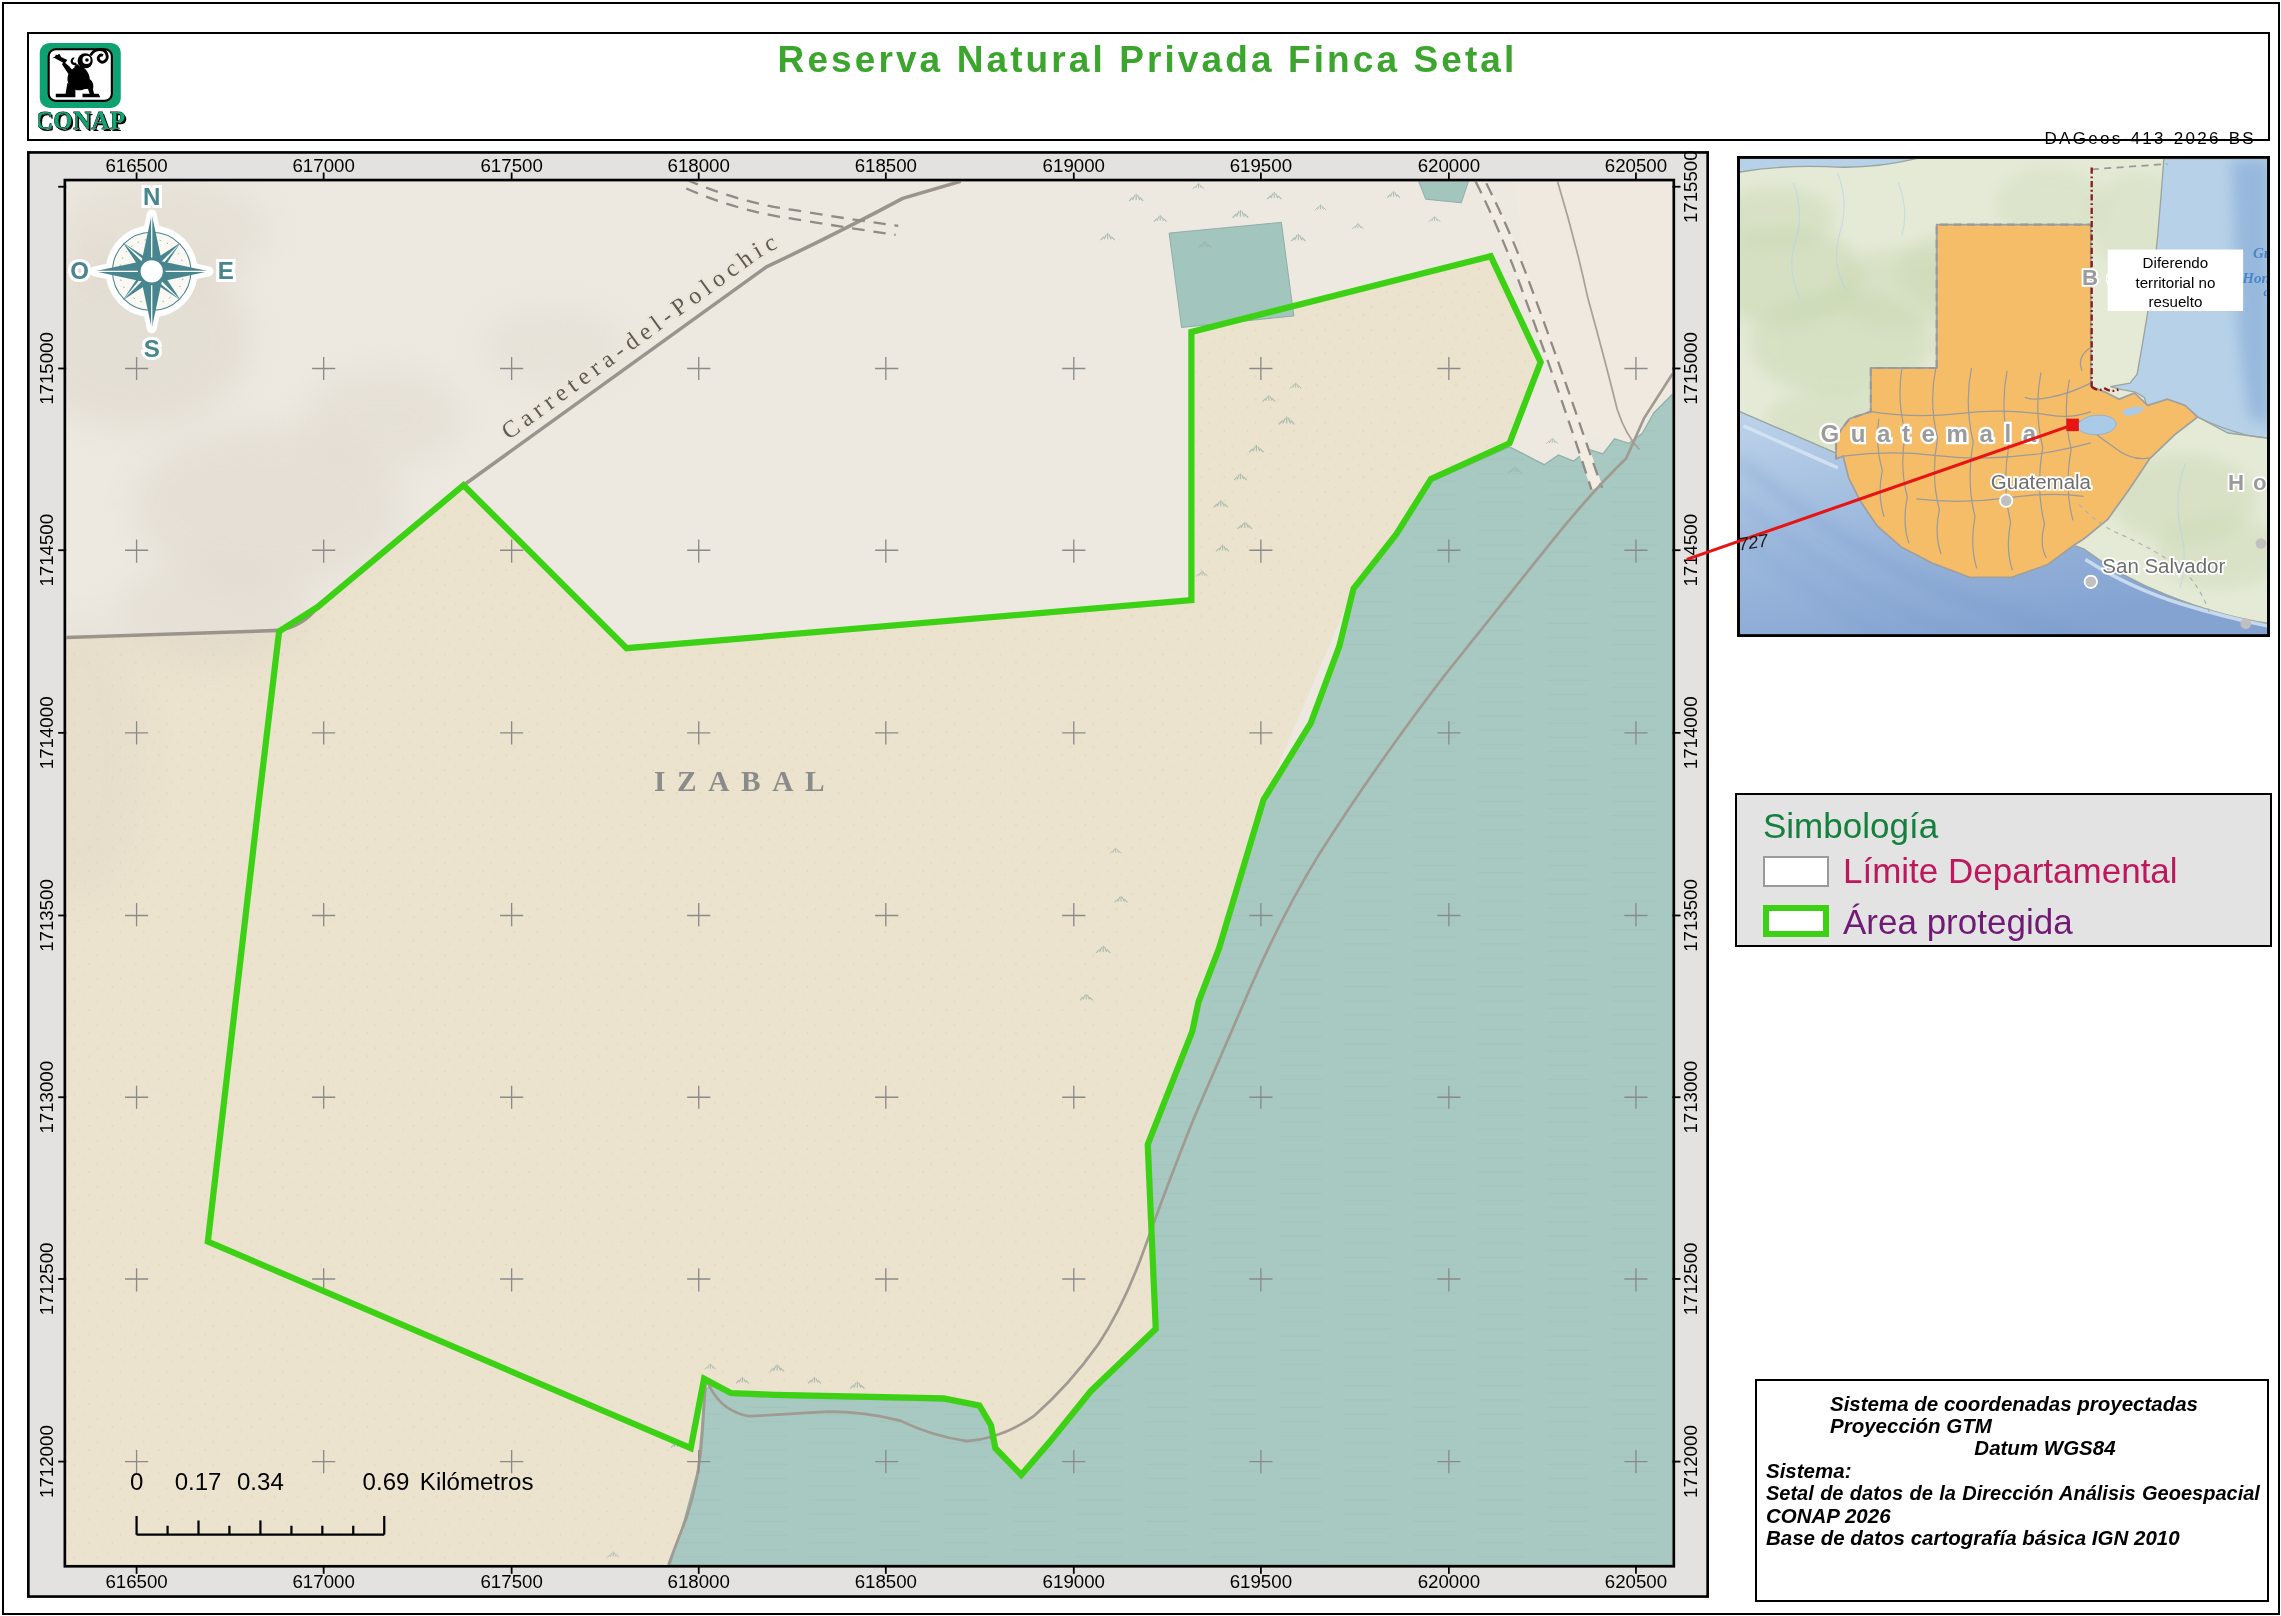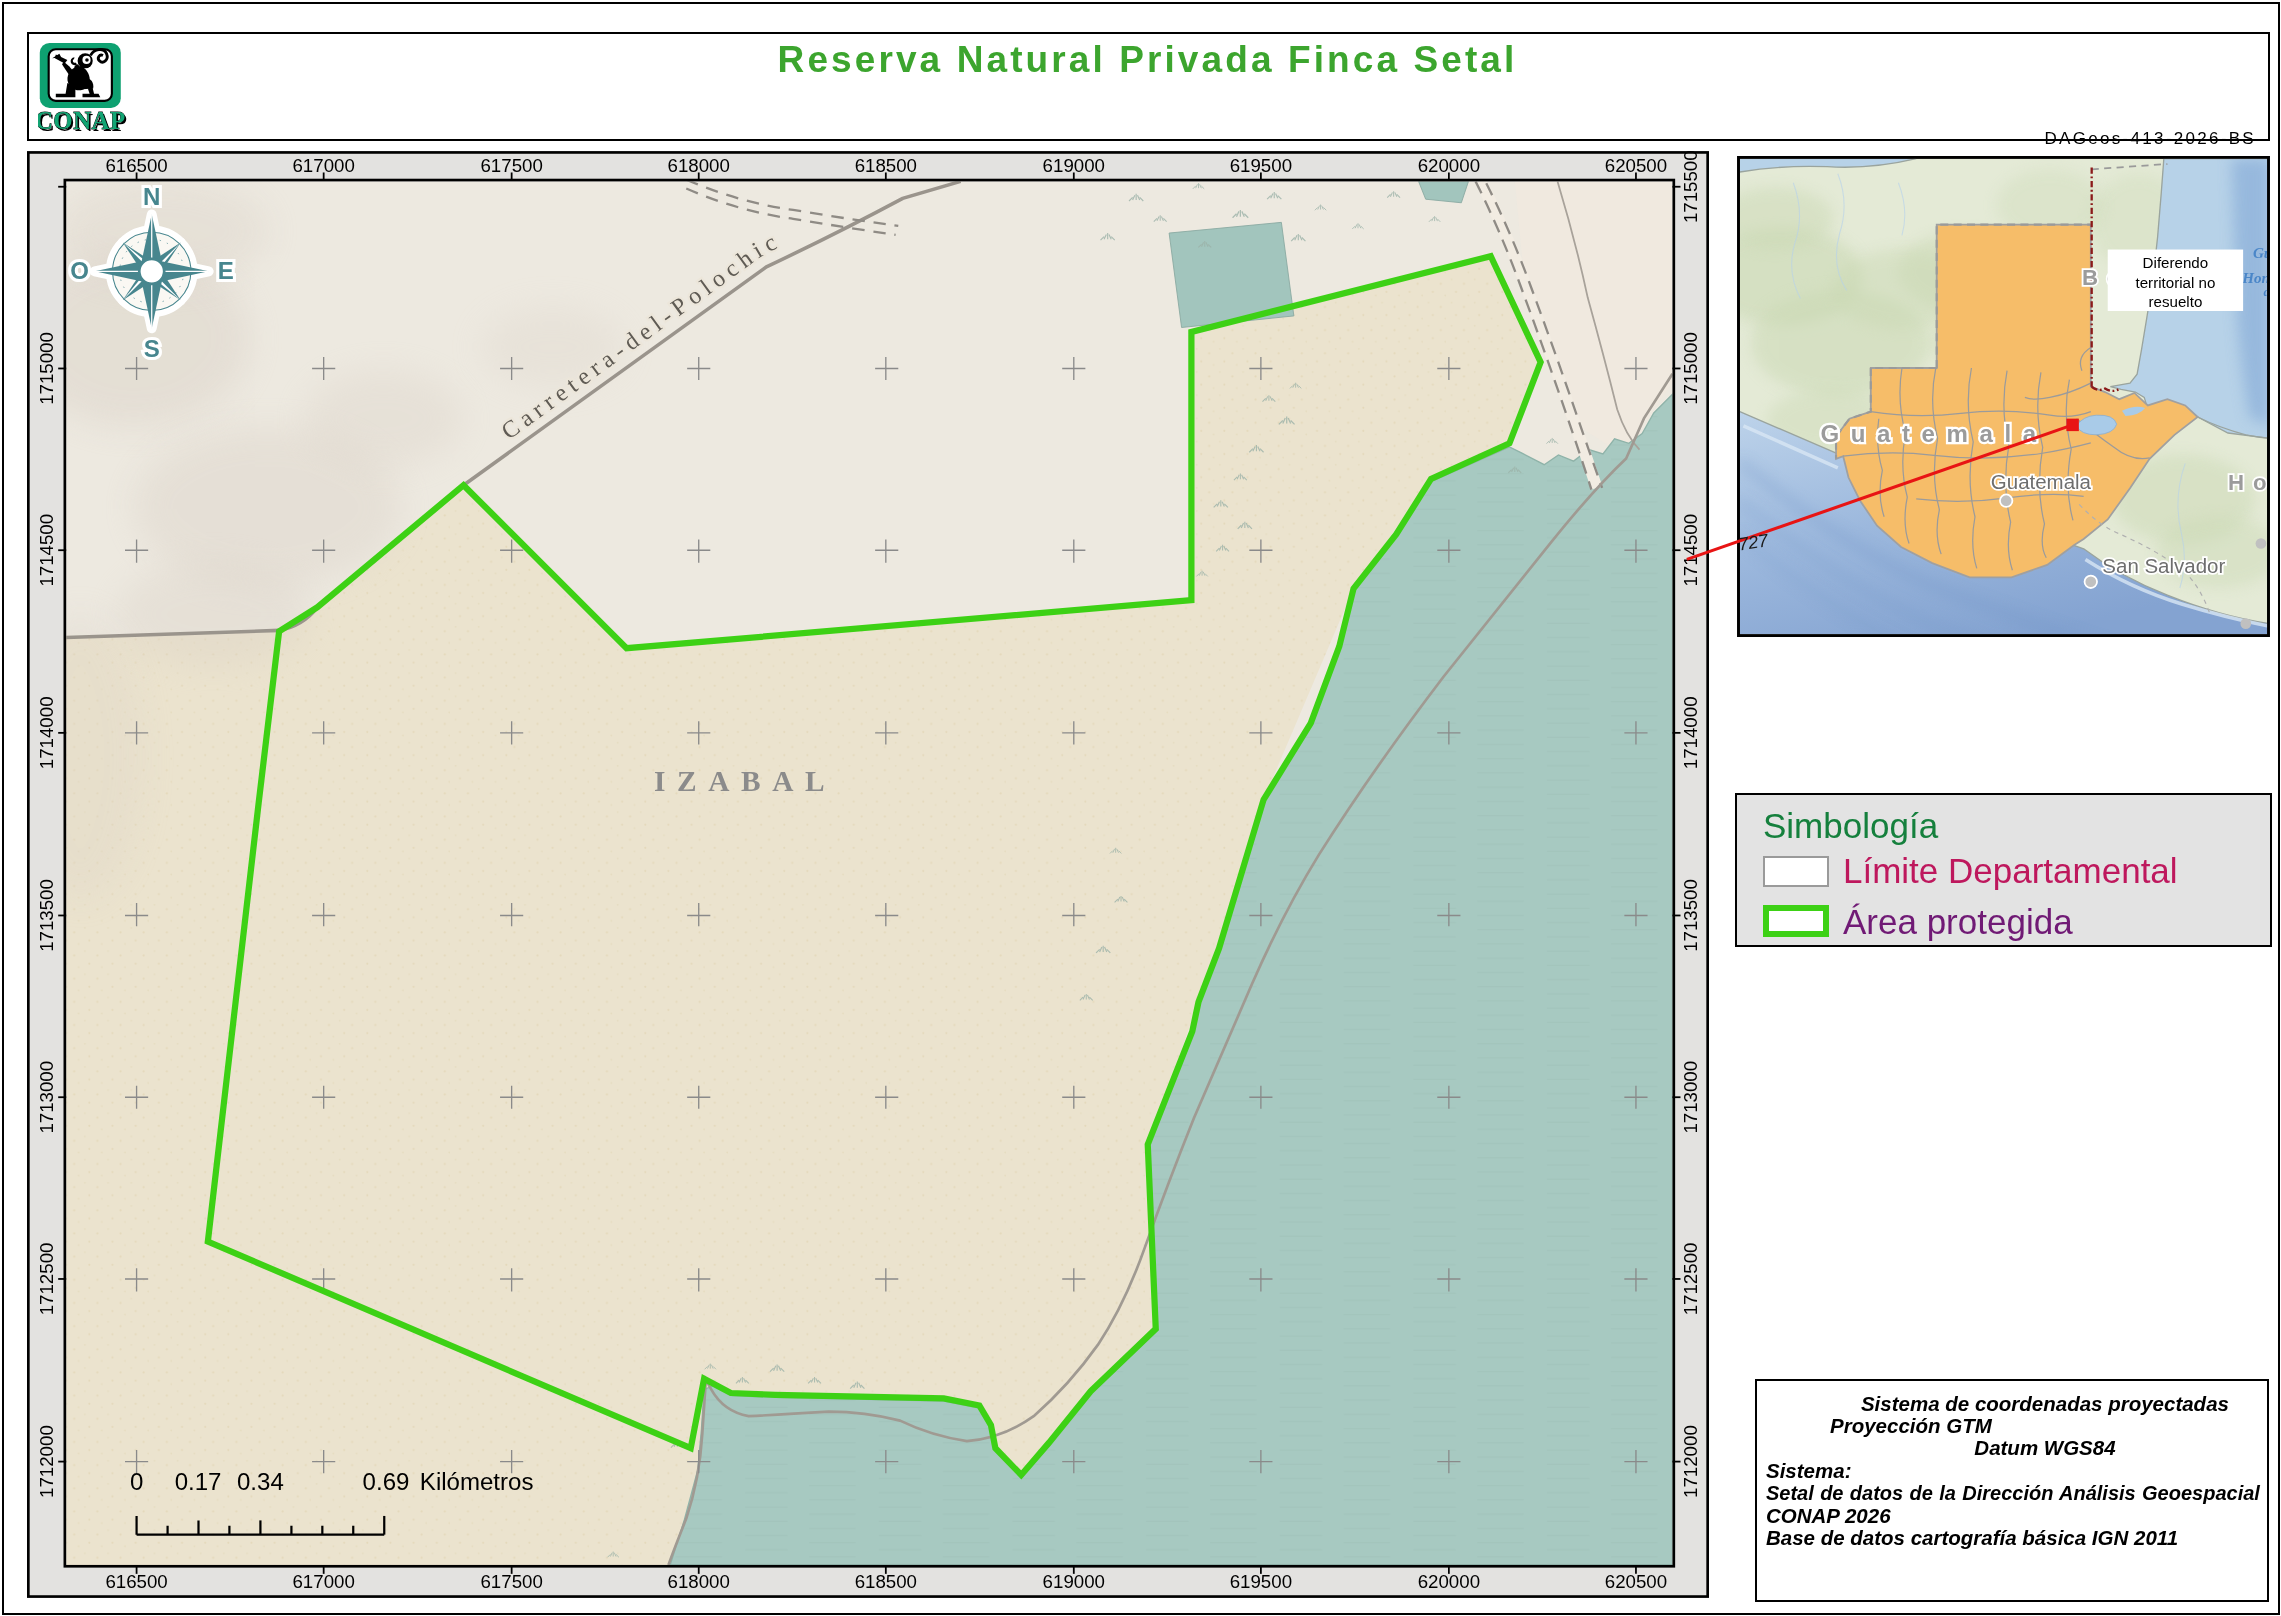--- a/index.html
+++ b/index.html
@@ -325,25 +325,25 @@
     <rect x="1950.5" y="176.5" width="595" height="537" fill="none" stroke="#000" stroke-width="3"></rect>
   </svg>
 <div class="abs" style="left:1735px;top:793px;width:537px;height:154px;border:2.7px solid #000;background:#e3e3e3">
     <div class="abs" style="left:26px;top:10.7px;font-size:35px;color:#15803d">Simbología</div>
     <div class="abs" style="left:26px;top:61px;width:66px;height:31px;background:#fff;border:2.7px solid #9a9a9a"></div>
     <div class="abs" style="left:106px;top:56px;font-size:35px;color:#be185d">Límite Departamental</div>
     <div class="abs" style="left:26px;top:110px;width:66px;height:32px;background:#fff;border:6.2px solid #3dd115"></div>
     <div class="abs" style="left:106px;top:107px;font-size:35px;color:#701a75">Área protegida</div>
   </div>
 <div class="abs" style="left:1755px;top:1379px;width:514px;height:223px;border:2.7px solid #000;background:#fff;font-weight:bold;font-style:italic;font-size:20.5px;line-height:22.4px;padding:11.6px 7.1px 0 9px">
-    <div style="text-align:center;padding-left:64px">Sistema de coordenadas proyectadas</div>
+    <div style="text-align:left;padding-left:64px">Sistema de coordenadas proyectadas</div>
     <div style="text-align:left;padding-left:64px">Proyección GTM</div>
     <div style="text-align:center;padding-left:64px">Datum WGS84</div>
     <div>Sistema:</div>
     <div style="text-align:justify;text-align-last:justify;font-size:20px">Setal de datos de la Dirección Análisis Geoespacial</div>
     <div>CONAP 2026</div>
-    <div>Base de datos cartografía básica IGN 2011</div>
+    <div>Base de datos cartografía básica IGN 2010</div>
   </div>
 <svg width="446" height="196" viewBox="1880 430 500 220" style="position:absolute;left:1675px;top:383px">
     <line x1="2326" y1="477" x2="1893" y2="628" stroke="#e81414" stroke-width="3.5"></line>
     <rect x="2319" y="470" width="14" height="14" fill="#e81414"></rect>
     <text x="1952" y="618" style="font-family:&quot;Liberation Sans&quot;,sans-serif;font-style:italic;font-size:20px" fill="#1a1a1a" transform="rotate(-9 1952 618)">727</text>
   </svg>
 
 </body></html>

